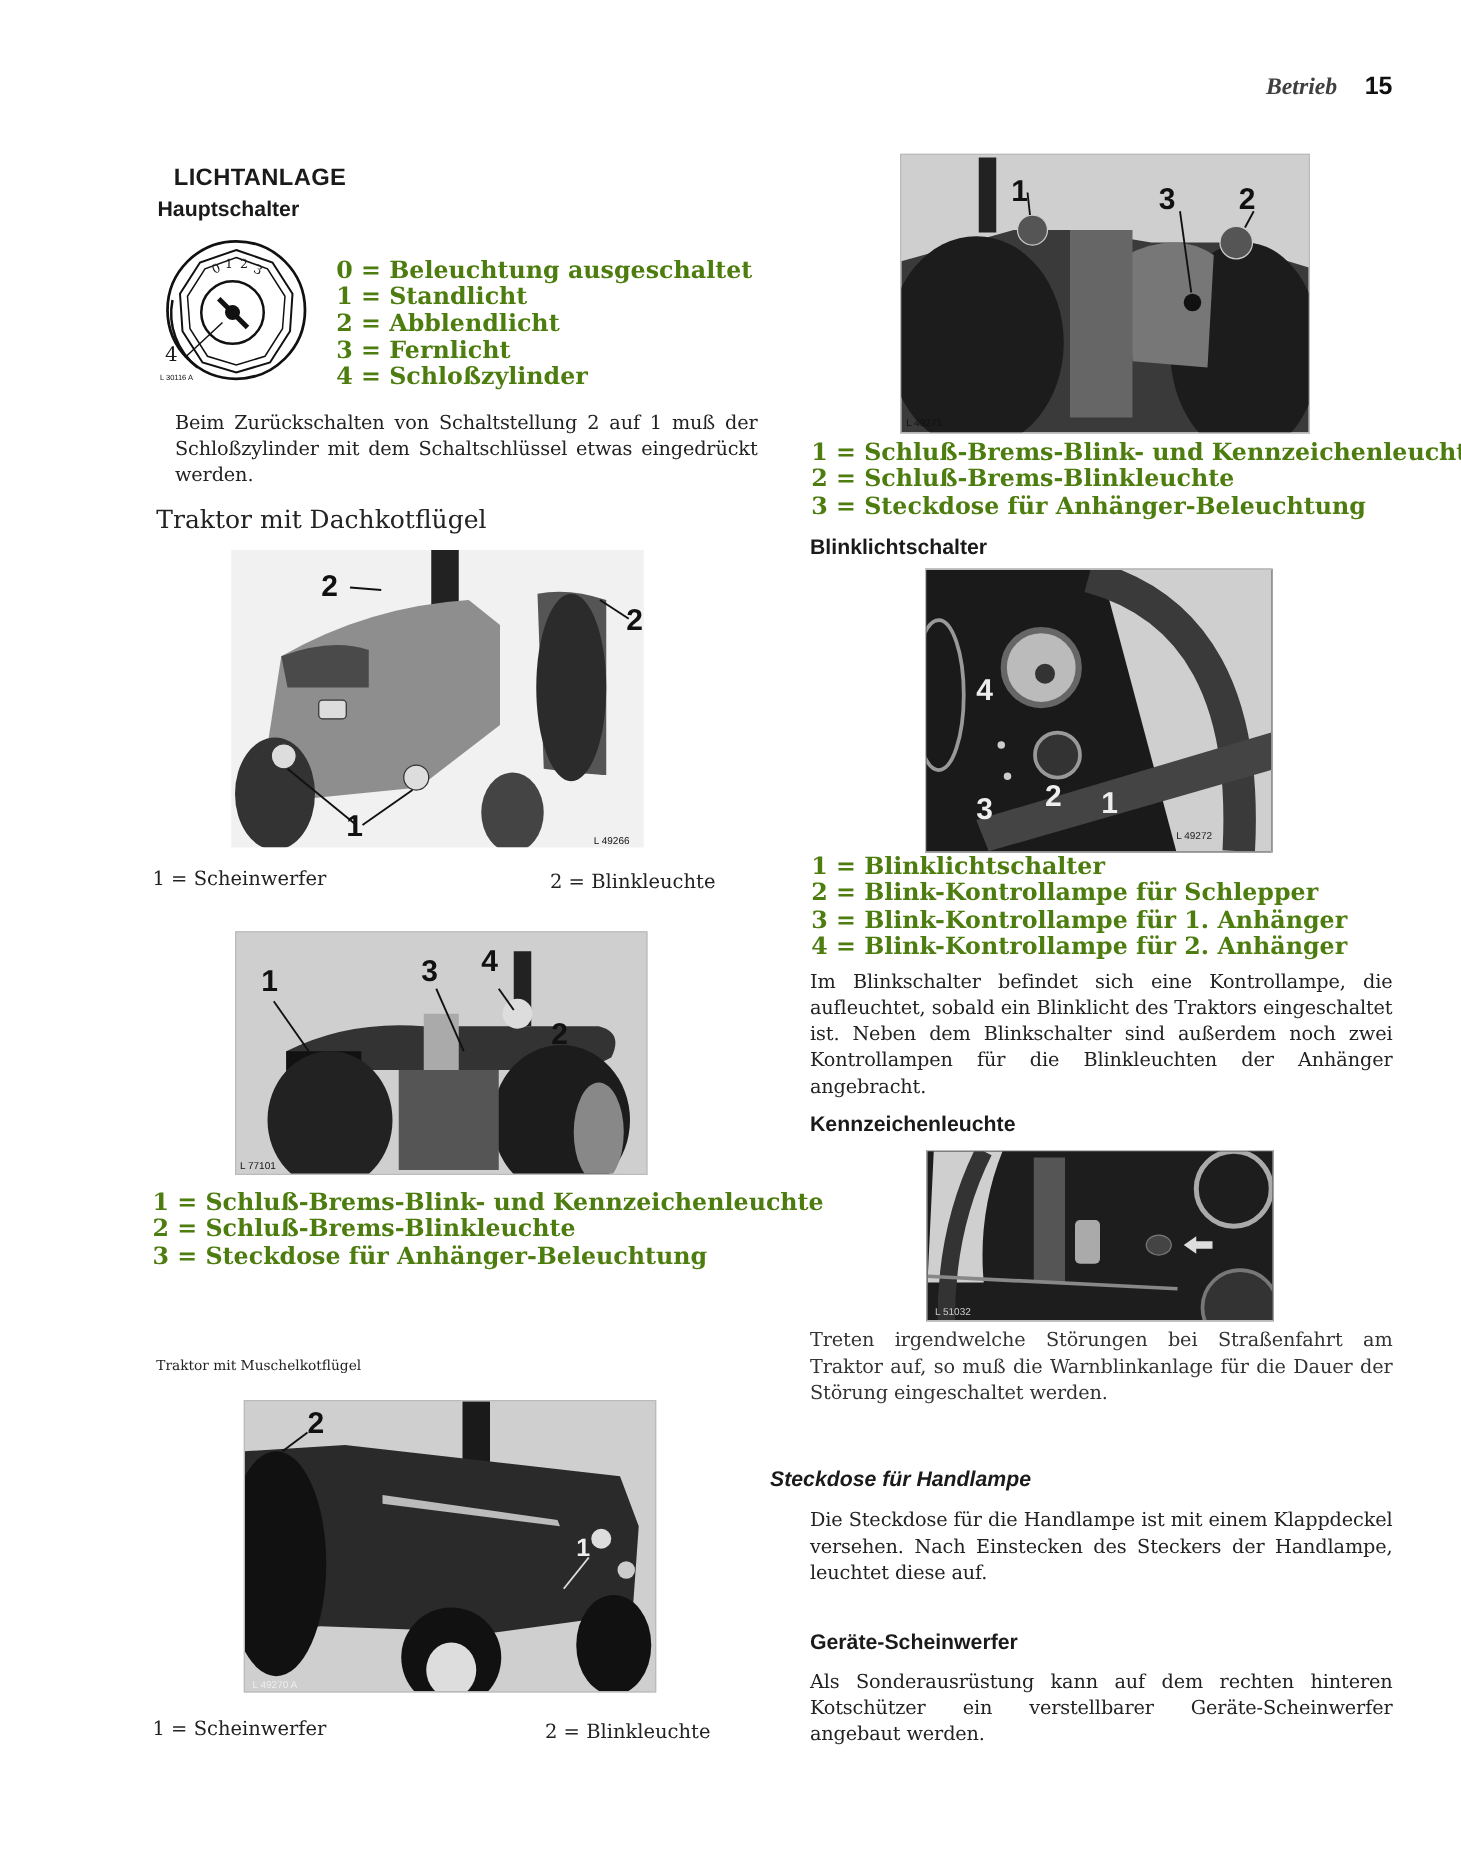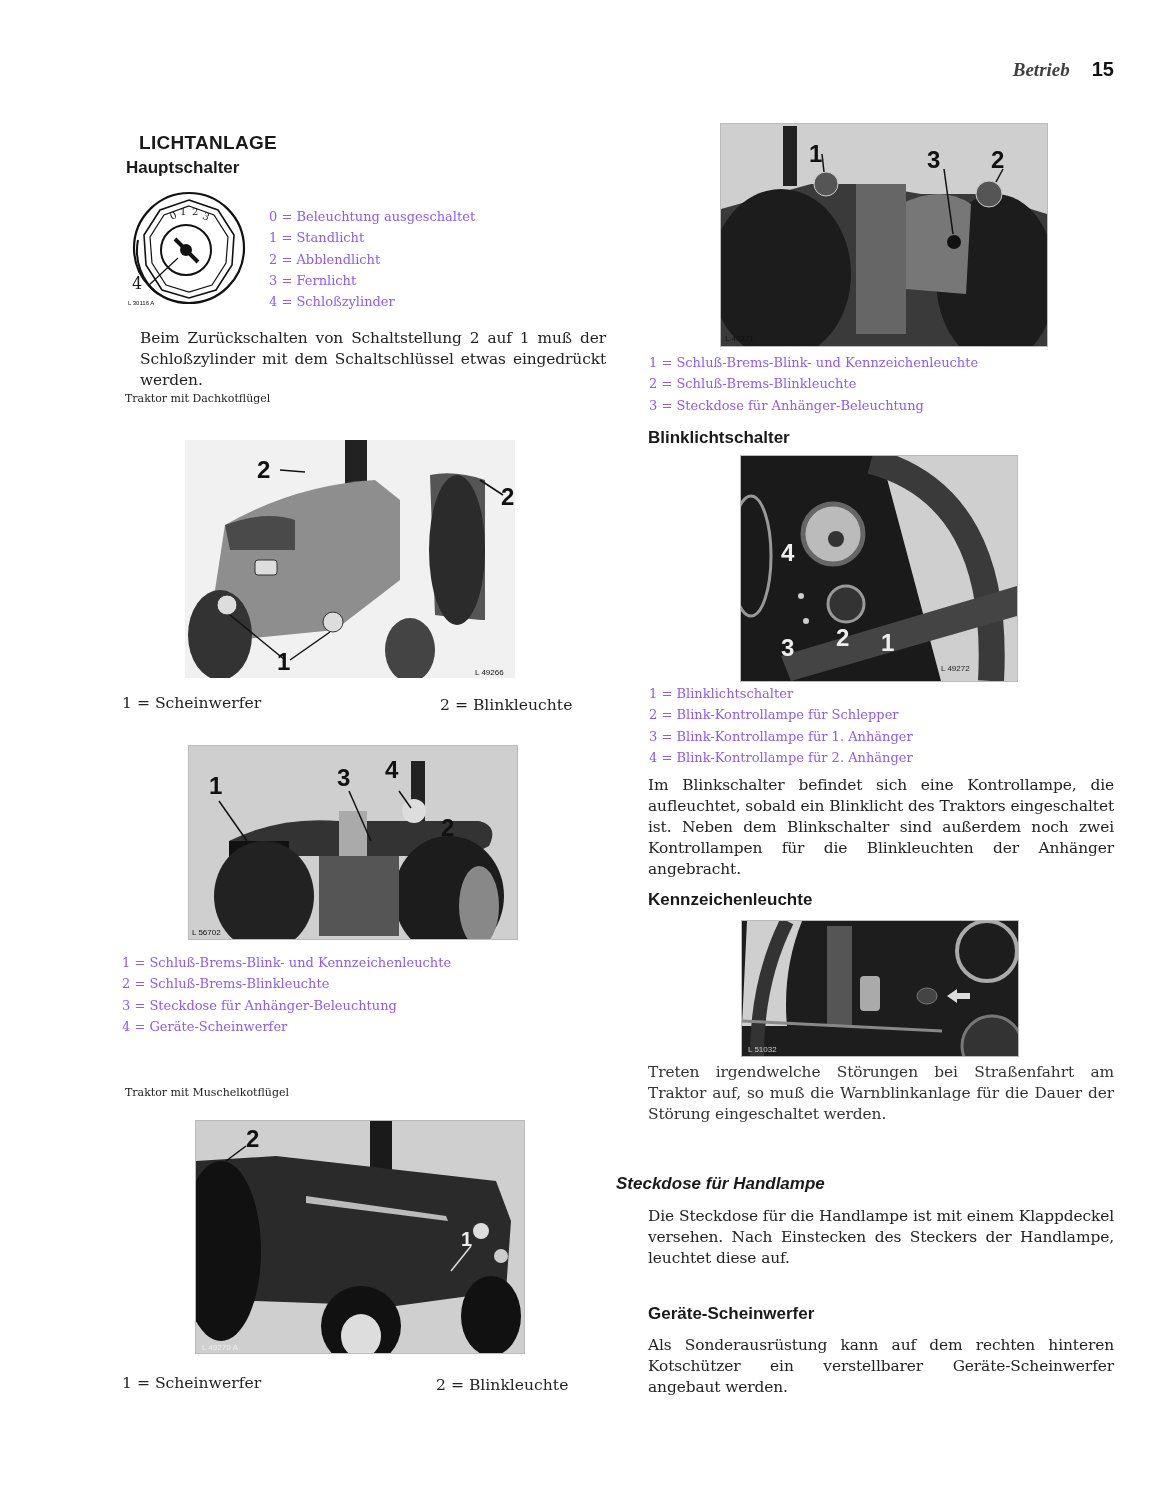--- a/index.html
+++ b/index.html
@@ -7,21 +7,21 @@
   .abs { position: absolute; }
   .serif { font-family: "DejaVu Serif", "Liberation Serif", serif; }
 
   .running-head { top: 58px; right: 55px; display: flex; align-items: baseline; gap: 22px; }
   .running-head .section { font-family: "Liberation Serif", serif; font-style: italic; font-size: 19px; font-weight: bold; color: #404040; }
   .running-head .pageno { font-family: "Liberation Sans", sans-serif; font-weight: bold; font-size: 20px; color: #111; }
 
   h1.h-main { margin: 12px; font-family: "Liberation Sans", sans-serif; font-weight: bold; font-size: 19px; letter-spacing: 0.3px; }
   h2.h-sub { margin: 0; font-family: "Liberation Sans", sans-serif; font-weight: bold; font-size: 17px; }
   .body-text { font-family: "DejaVu Serif", serif; font-size: 15.4px; line-height: 21px; text-align: justify; color: #222; letter-spacing: -0.1px; }
-  .legend { font-family: "DejaVu Serif", serif; font-size: 13px; line-height: 21.3px; color: #8b5cf6; }
+  .legend { font-family: "DejaVu Serif", serif; font-size: 19px; line-height: 21.3px; color: #4d7c0f; font-weight: bold; }
   .legend div { white-space: nowrap; }
   .caption { font-family: "DejaVu Serif", serif; font-size: 15.6px; color: #222; }
 
   .photo { background: #cfcfcf; border: 1px solid #bbb; overflow: hidden; }
   .photo svg { display: block; }
   .code { font-family: "Liberation Sans", sans-serif; font-size: 8px; color: #111; position: absolute; }
   .callout { font-family: "Liberation Sans", sans-serif; font-weight: bold; font-size: 24px; position: absolute; line-height: 1; }
   .callout.dark { color: #111; }
   .callout.light { color: #eee; }
 </style>
@@ -58,21 +58,21 @@
 <div class="abs legend" style="left:269px; top:206px;">
   <div>0 = Beleuchtung ausgeschaltet</div>
   <div>1 = Standlicht</div>
   <div>2 = Abblendlicht</div>
   <div>3 = Fernlicht</div>
   <div>4 = Schloßzylinder</div>
 </div>
 
 <p class="abs body-text" style="left:140px; top:328px; width:466px; margin:0;">Beim Zurückschalten von Schaltstellung 2 auf 1 muß der Schloßzylinder mit dem Schaltschlüssel etwas eingedrückt werden.</p>
 
-<div class="abs caption" style="left:125px; top:392px; font-size:11px;">Traktor mit Dachkotflügel</div>
+<div class="abs caption" style="left:125px; top:403px; font-size:20px;">Traktor mit Dachkotflügel</div>
 
 <div class="abs photo" style="left:185px; top:440px; width:330px; height:238px; background:#f1f1f1; border:none;">
   <svg width="330" height="238" viewBox="0 0 330 238">
     <rect x="160" y="0" width="22" height="50" fill="#222"></rect>
     <path d="M40,85 Q110,45 190,40 L215,60 L215,140 L150,190 L50,200 L30,150 Z" fill="#8e8e8e"></path>
     <path d="M40,85 Q80,70 110,80 L110,110 L45,110 Z" fill="#4a4a4a"></path>
     <rect x="70" y="120" width="22" height="15" rx="3" fill="#ddd" stroke="#333"></rect>
     <path d="M245,35 Q270,30 300,40 L300,180 Q290,180 250,175 Z" fill="#555"></path>
     <ellipse cx="272" cy="110" rx="28" ry="75" fill="#2b2b2b"></ellipse>
     <ellipse cx="35" cy="195" rx="32" ry="45" fill="#333"></ellipse>
@@ -105,28 +105,27 @@
     <rect x="130" y="110" width="80" height="80" fill="#555"></rect>
     <circle cx="225" cy="65" r="12" fill="#ddd"></circle>
     <line x1="30" y1="55" x2="58" y2="95" stroke="#111" stroke-width="1.5"></line>
     <line x1="160" y1="45" x2="182" y2="95" stroke="#111" stroke-width="1.5"></line>
     <line x1="210" y1="45" x2="222" y2="62" stroke="#111" stroke-width="1.5"></line>
   </svg>
   <span class="callout dark" style="left:20px; top:28px;">1</span>
   <span class="callout dark" style="left:148px; top:20px;">3</span>
   <span class="callout dark" style="left:196px; top:12px;">4</span>
   <span class="callout dark" style="left:252px; top:70px;">2</span>
-  <span class="code" style="left:3px; top:182px;">L 56702</span>
+  <span class="code" style="left:3px; top:182px;">L 77101</span>
 </div>
 
 <div class="abs legend" style="left:122px; top:952px;">
   <div>1 = Schluß-Brems-Blink- und Kennzeichenleuchte</div>
   <div>2 = Schluß-Brems-Blinkleuchte</div>
   <div>3 = Steckdose für Anhänger-Beleuchtung</div>
-  <div>4 = Geräte-Scheinwerfer</div>
 </div>
 
 <div class="abs caption" style="left:125px; top:1086px; font-size:11px;">Traktor mit Muschelkotflügel</div>
 
 <div class="abs photo" style="left:195px; top:1120px; width:328px; height:232px;">
   <svg width="328" height="232" viewBox="0 0 328 232">
     <rect x="174" y="0" width="22" height="50" fill="#1a1a1a"></rect>
     <path d="M0,40 L80,35 L300,60 L315,100 L310,170 L200,185 L60,180 L0,190 Z" fill="#2a2a2a"></path>
     <path d="M110,75 L250,95 L252,100 L110,82 Z" fill="#bbb"></path>
     <ellipse cx="25" cy="130" rx="40" ry="90" fill="#111"></ellipse>

